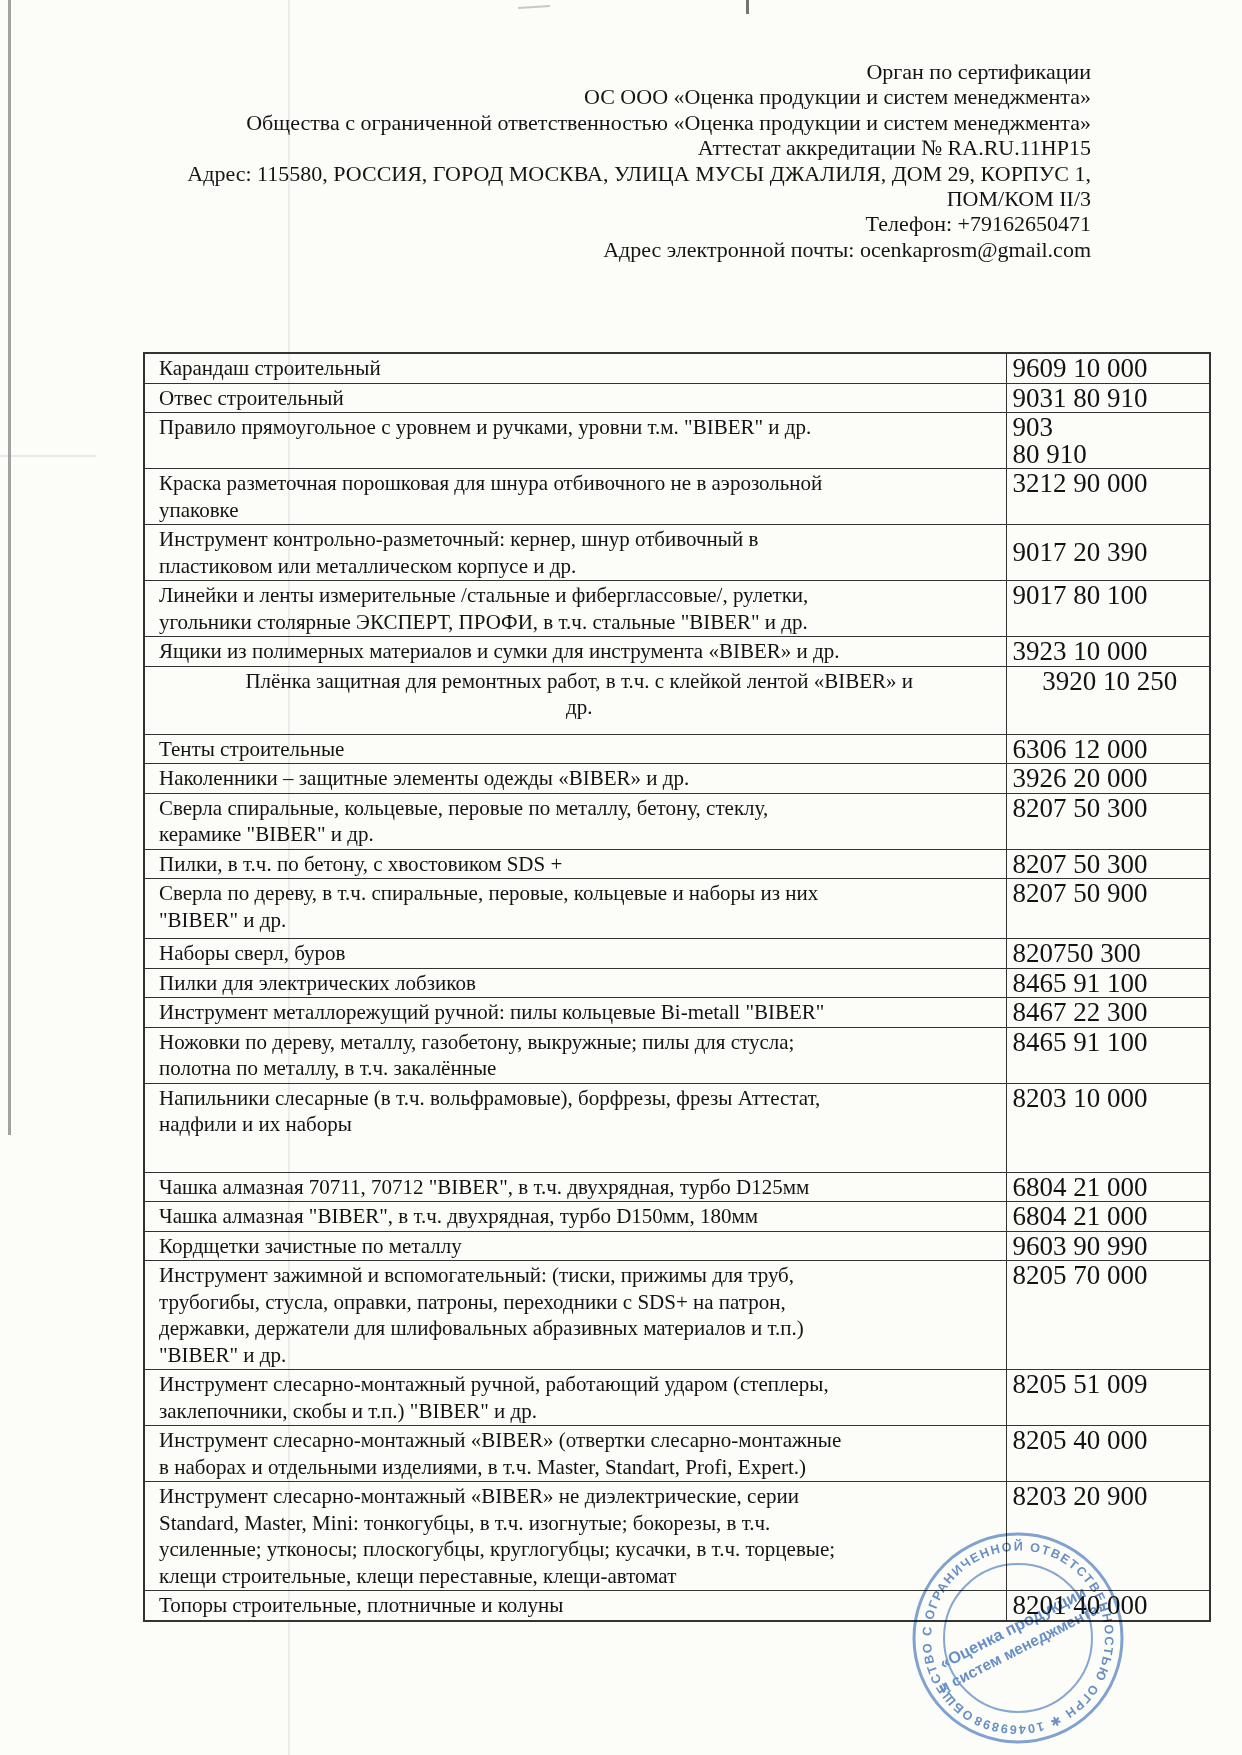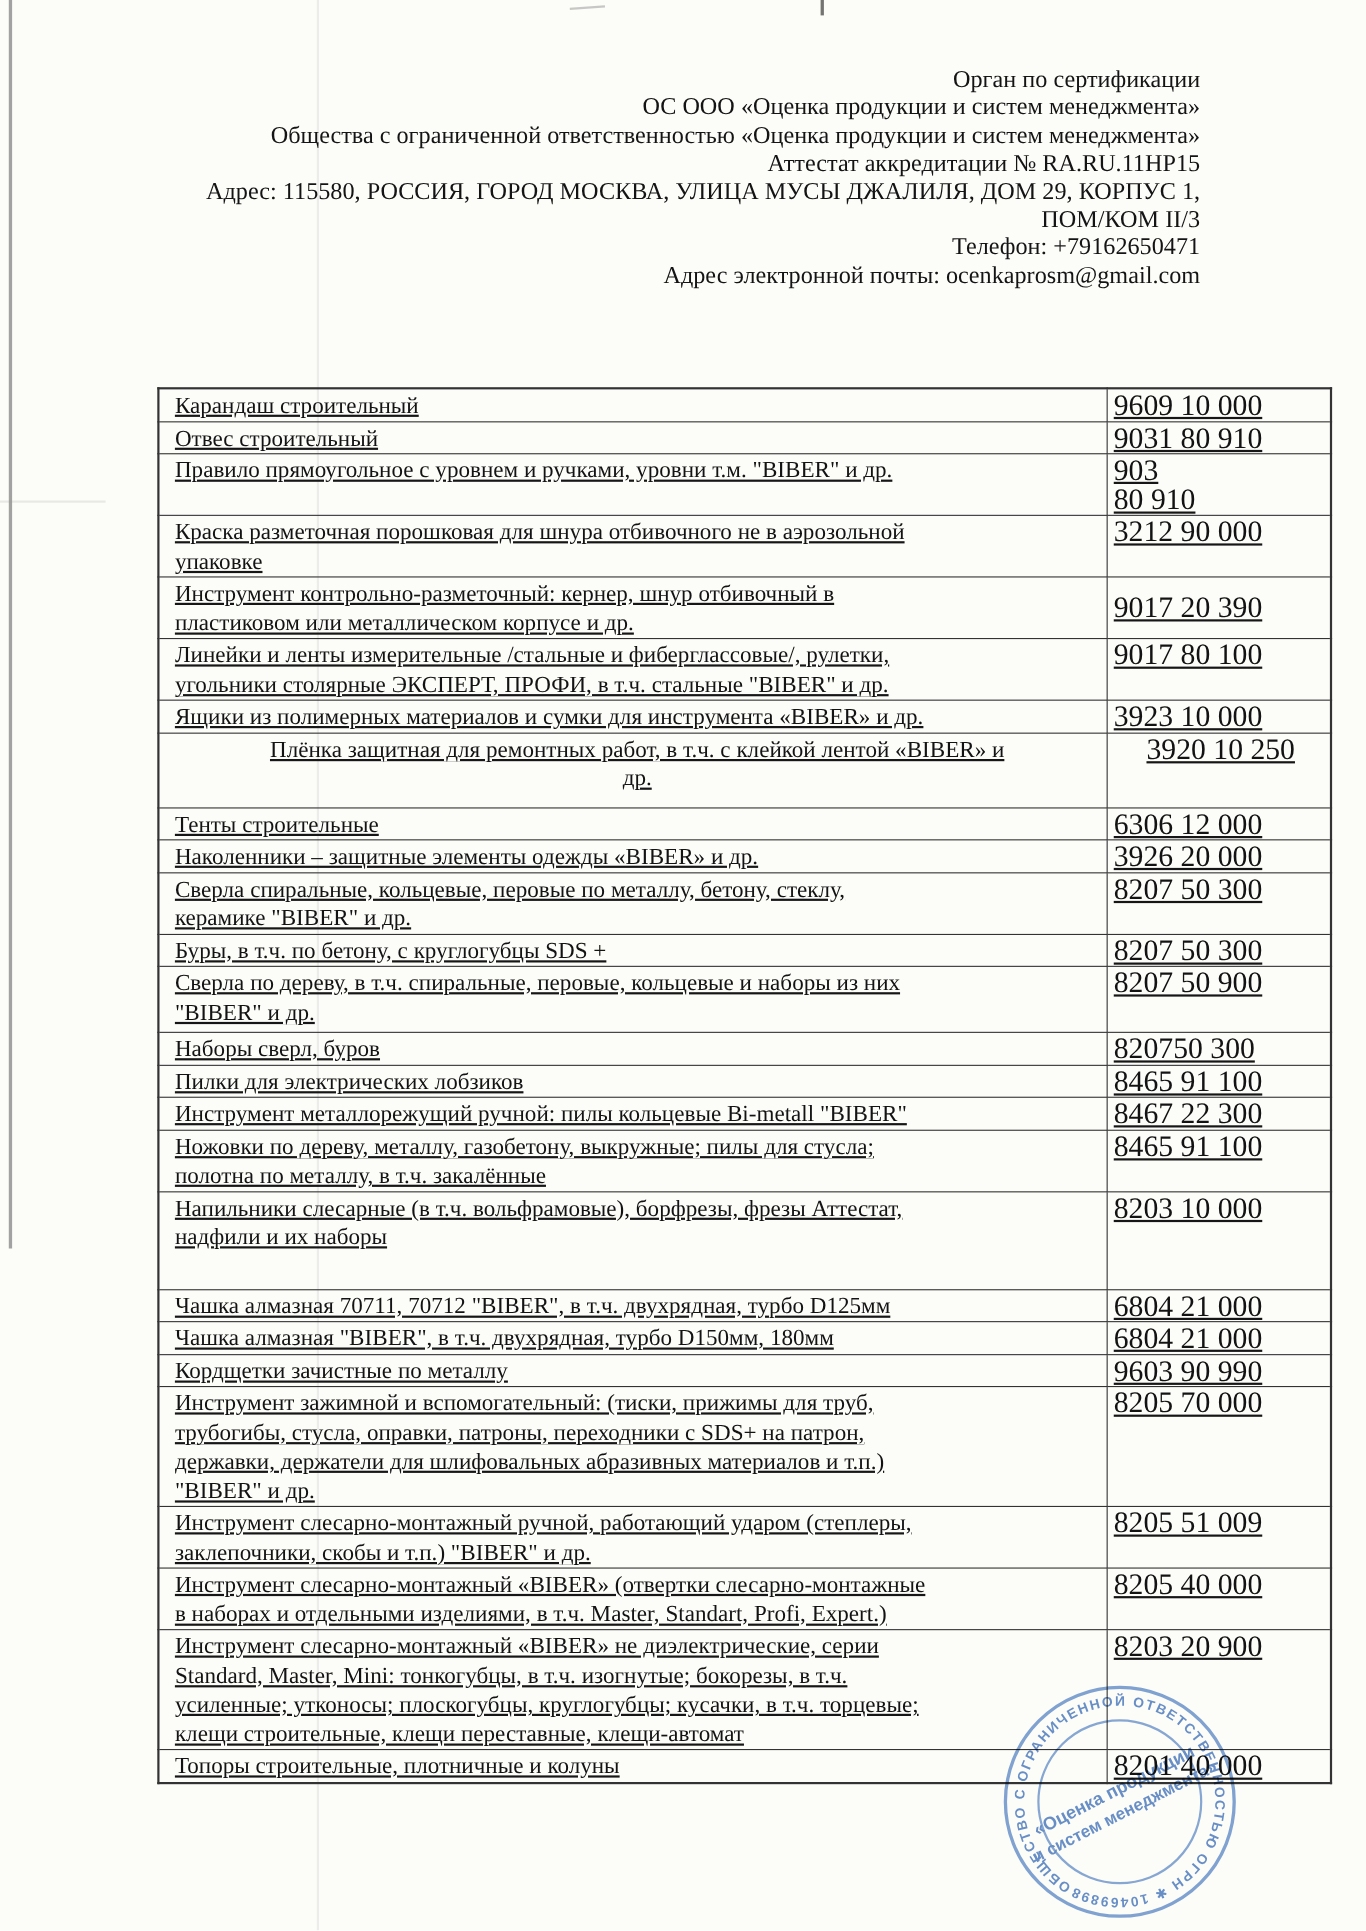--- a/index.html
+++ b/index.html
@@ -26,21 +26,21 @@
     text-align:right;font-size:22px;line-height:25.4px;color:#141414;margin-left:35px;
   }
   .cert-header div{white-space:nowrap;}
 
   
   table.codes{
     position:absolute;left:143px;top:352px;width:1066px;
     border-collapse:collapse;table-layout:fixed;
     background:transparent;
   }
-  table.codes{border:2.2px solid var(--table-border);text-decoration:underline;}
+  table.codes{border:2.2px solid var(--table-border);}
   table.codes td{
     border:1.6px solid var(--table-border);
     vertical-align:top;
     font-size:21px;line-height:26.5px;
     padding:1px 6px 1px 14px;
     white-space:pre-line;
     color:#131313;
   }
   table.codes td.code{
     font-size:27px;padding-left:6px;padding-right:2px;
@@ -137,21 +137,21 @@
       <tr>
     <td class="desc">Наколенники – защитные элементы одежды «BIBER» и др.</td>
     <td class="code">3926 20 000</td>
   </tr>
       <tr>
     <td class="desc">Сверла спиральные, кольцевые, перовые по металлу, бетону, стеклу,
 керамике "BIBER" и др.</td>
     <td class="code">8207 50 300</td>
   </tr>
       <tr>
-    <td class="desc">Буры, в т.ч. по бетону, с круглогубцы SDS +</td>
+    <td class="desc">Пилки, в т.ч. по бетону, с хвостовиком SDS +</td>
     <td class="code">8207 50 300</td>
   </tr>
       <tr>
     <td class="desc">Сверла по дереву, в т.ч. спиральные, перовые, кольцевые и наборы из них
 "BIBER" и др.</td>
     <td class="code">8207 50 900</td>
   </tr>
       <tr>
     <td class="desc">Наборы сверл, буров</td>
     <td class="code">820750 300</td>

